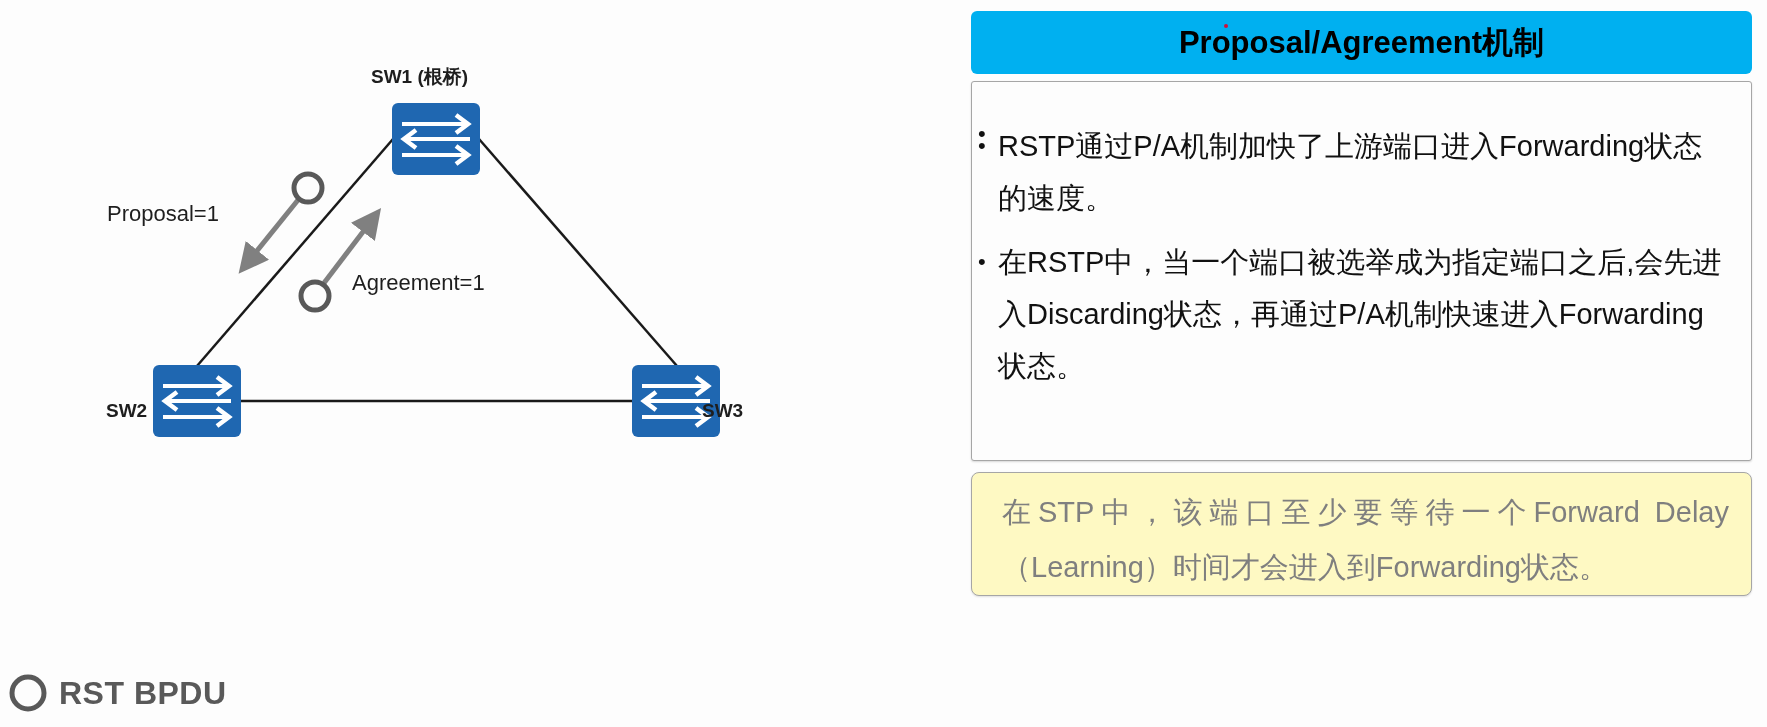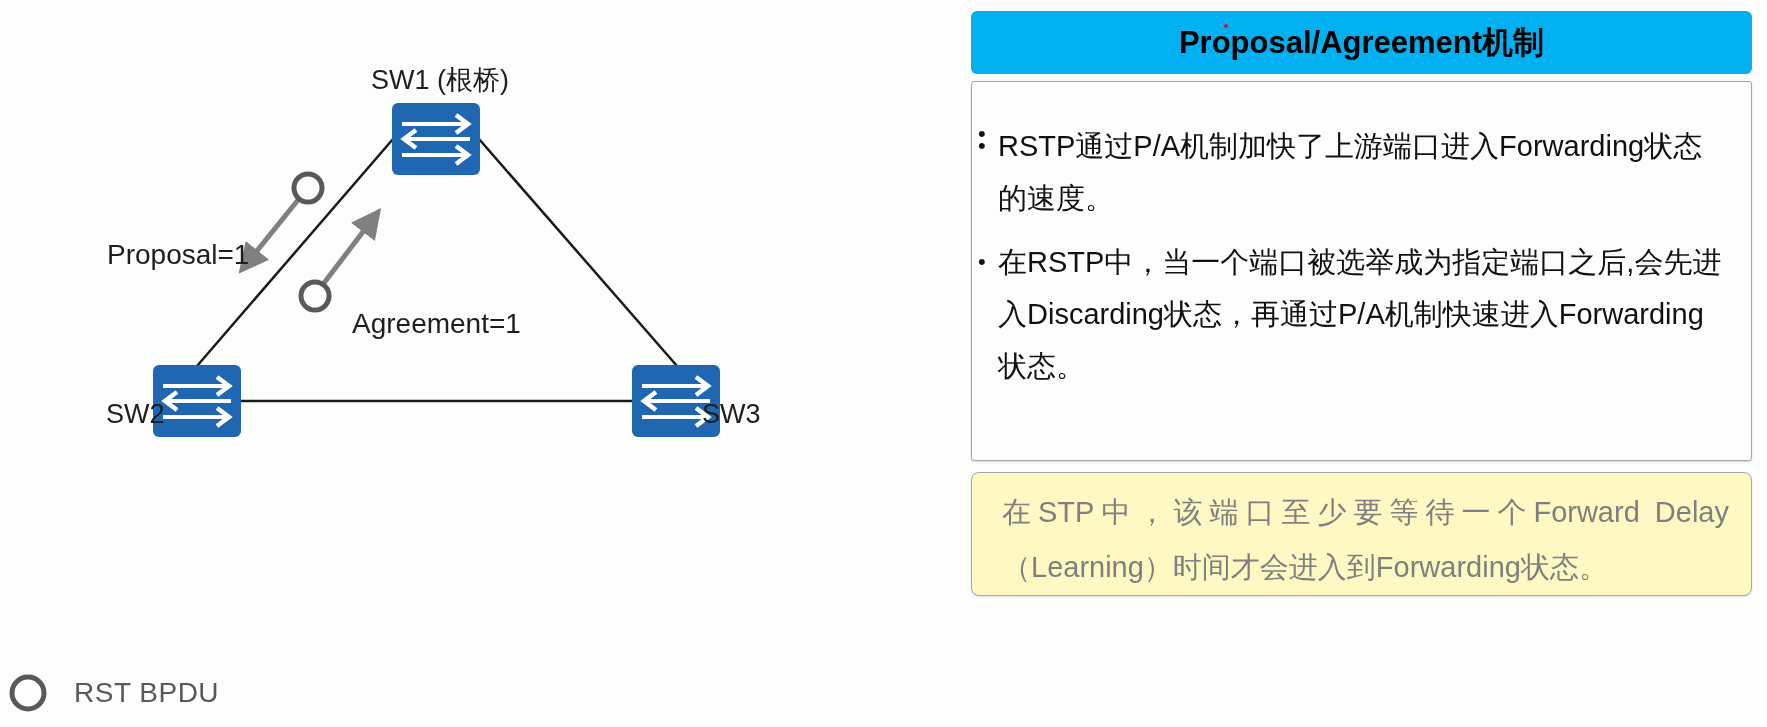--- a/index.html
+++ b/index.html
@@ -17,45 +17,45 @@
     }
     #diagram {
       position: absolute;
       left: 0;
       top: 0;
       width: 960px;
       height: 727px;
     }
     .node-label {
       position: absolute;
-      font-size: 27px;
+      font-size: 19px;
       color: #1e1e1e;
       white-space: nowrap;
       line-height: 1;
+      font-weight: bold;
     }
     .msg-label {
       position: absolute;
-      font-size: 28px;
+      font-size: 22px;
       color: #1e1e1e;
       white-space: nowrap;
       line-height: 1;
-      margin-top: 38px;
     }
     .legend {
       position: absolute;
       left: 8px;
       top: 674px;
       height: 38px;
       display: flex;
       align-items: center;
     }
     .legend-text {
-      margin-left: 26px;
-      font-size: 28px;
-      font-weight: normal;
+      margin-left: 11px;
+      font-size: 32px;
+      font-weight: bold;
       color: #595959;
       letter-spacing: 0.5px;
     }
     
     .panel-title {
       position: absolute;
       left: 971px;
       top: 11px;
       width: 781px;
       height: 63px;

